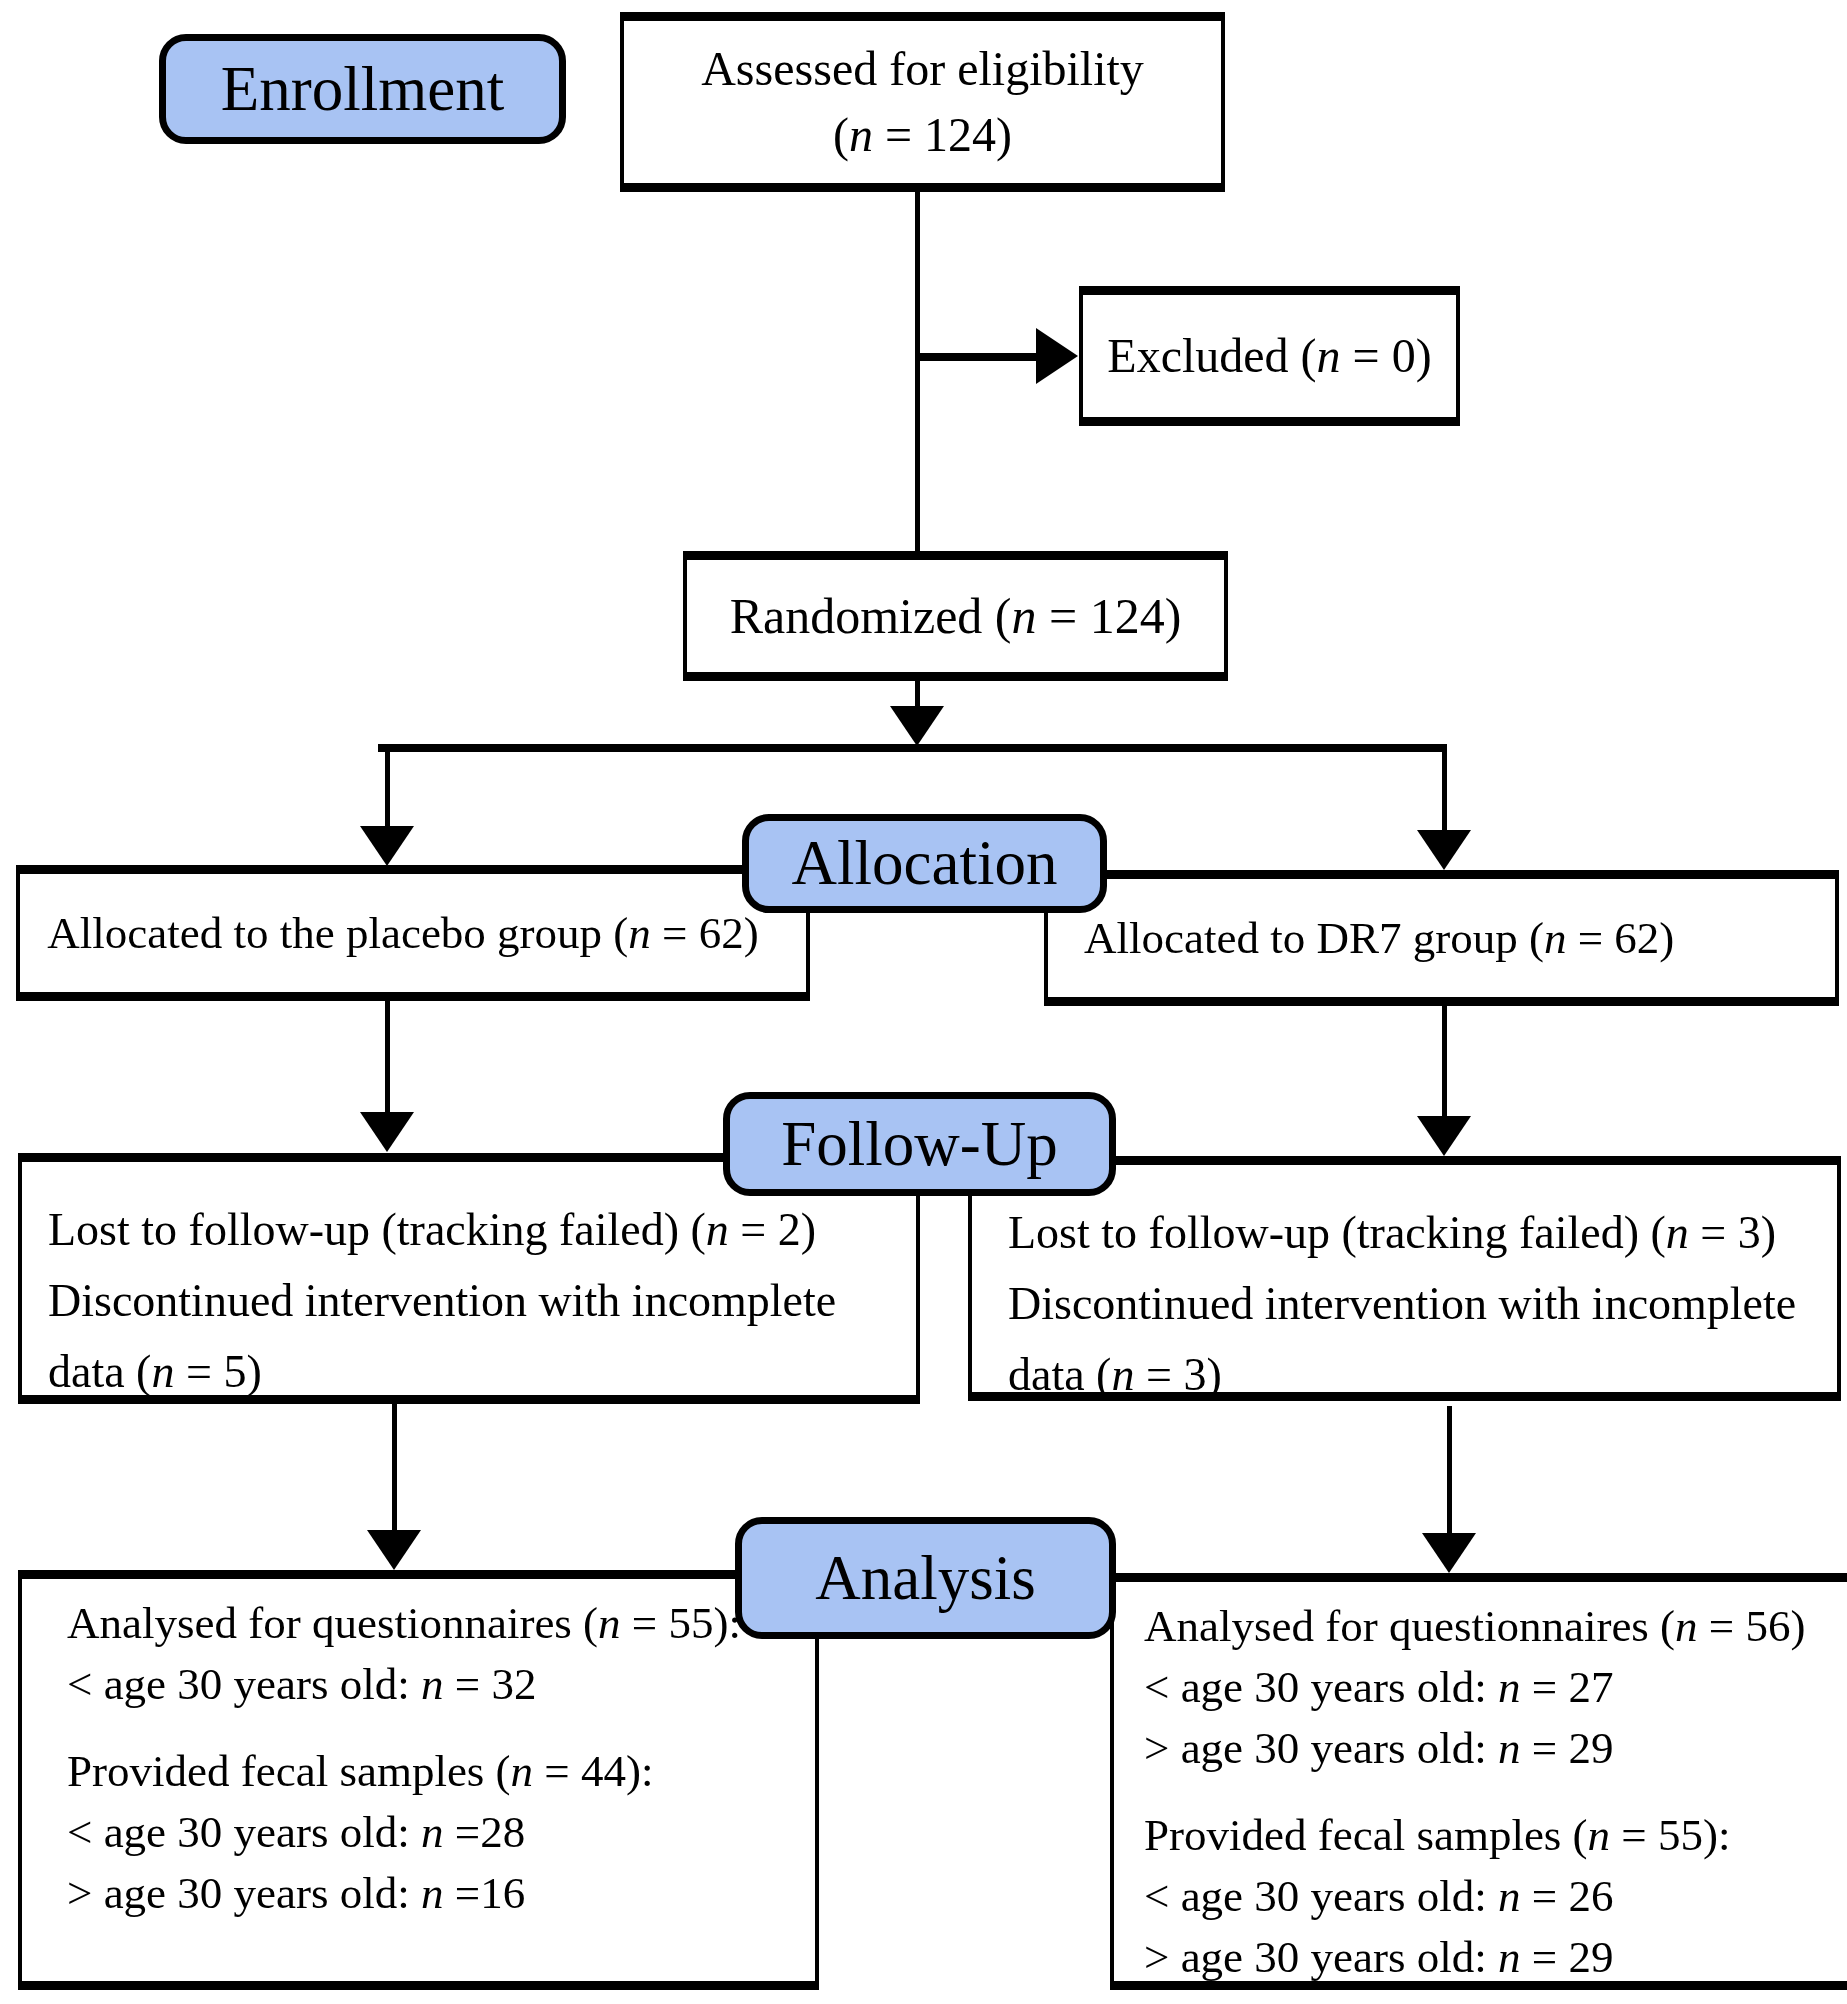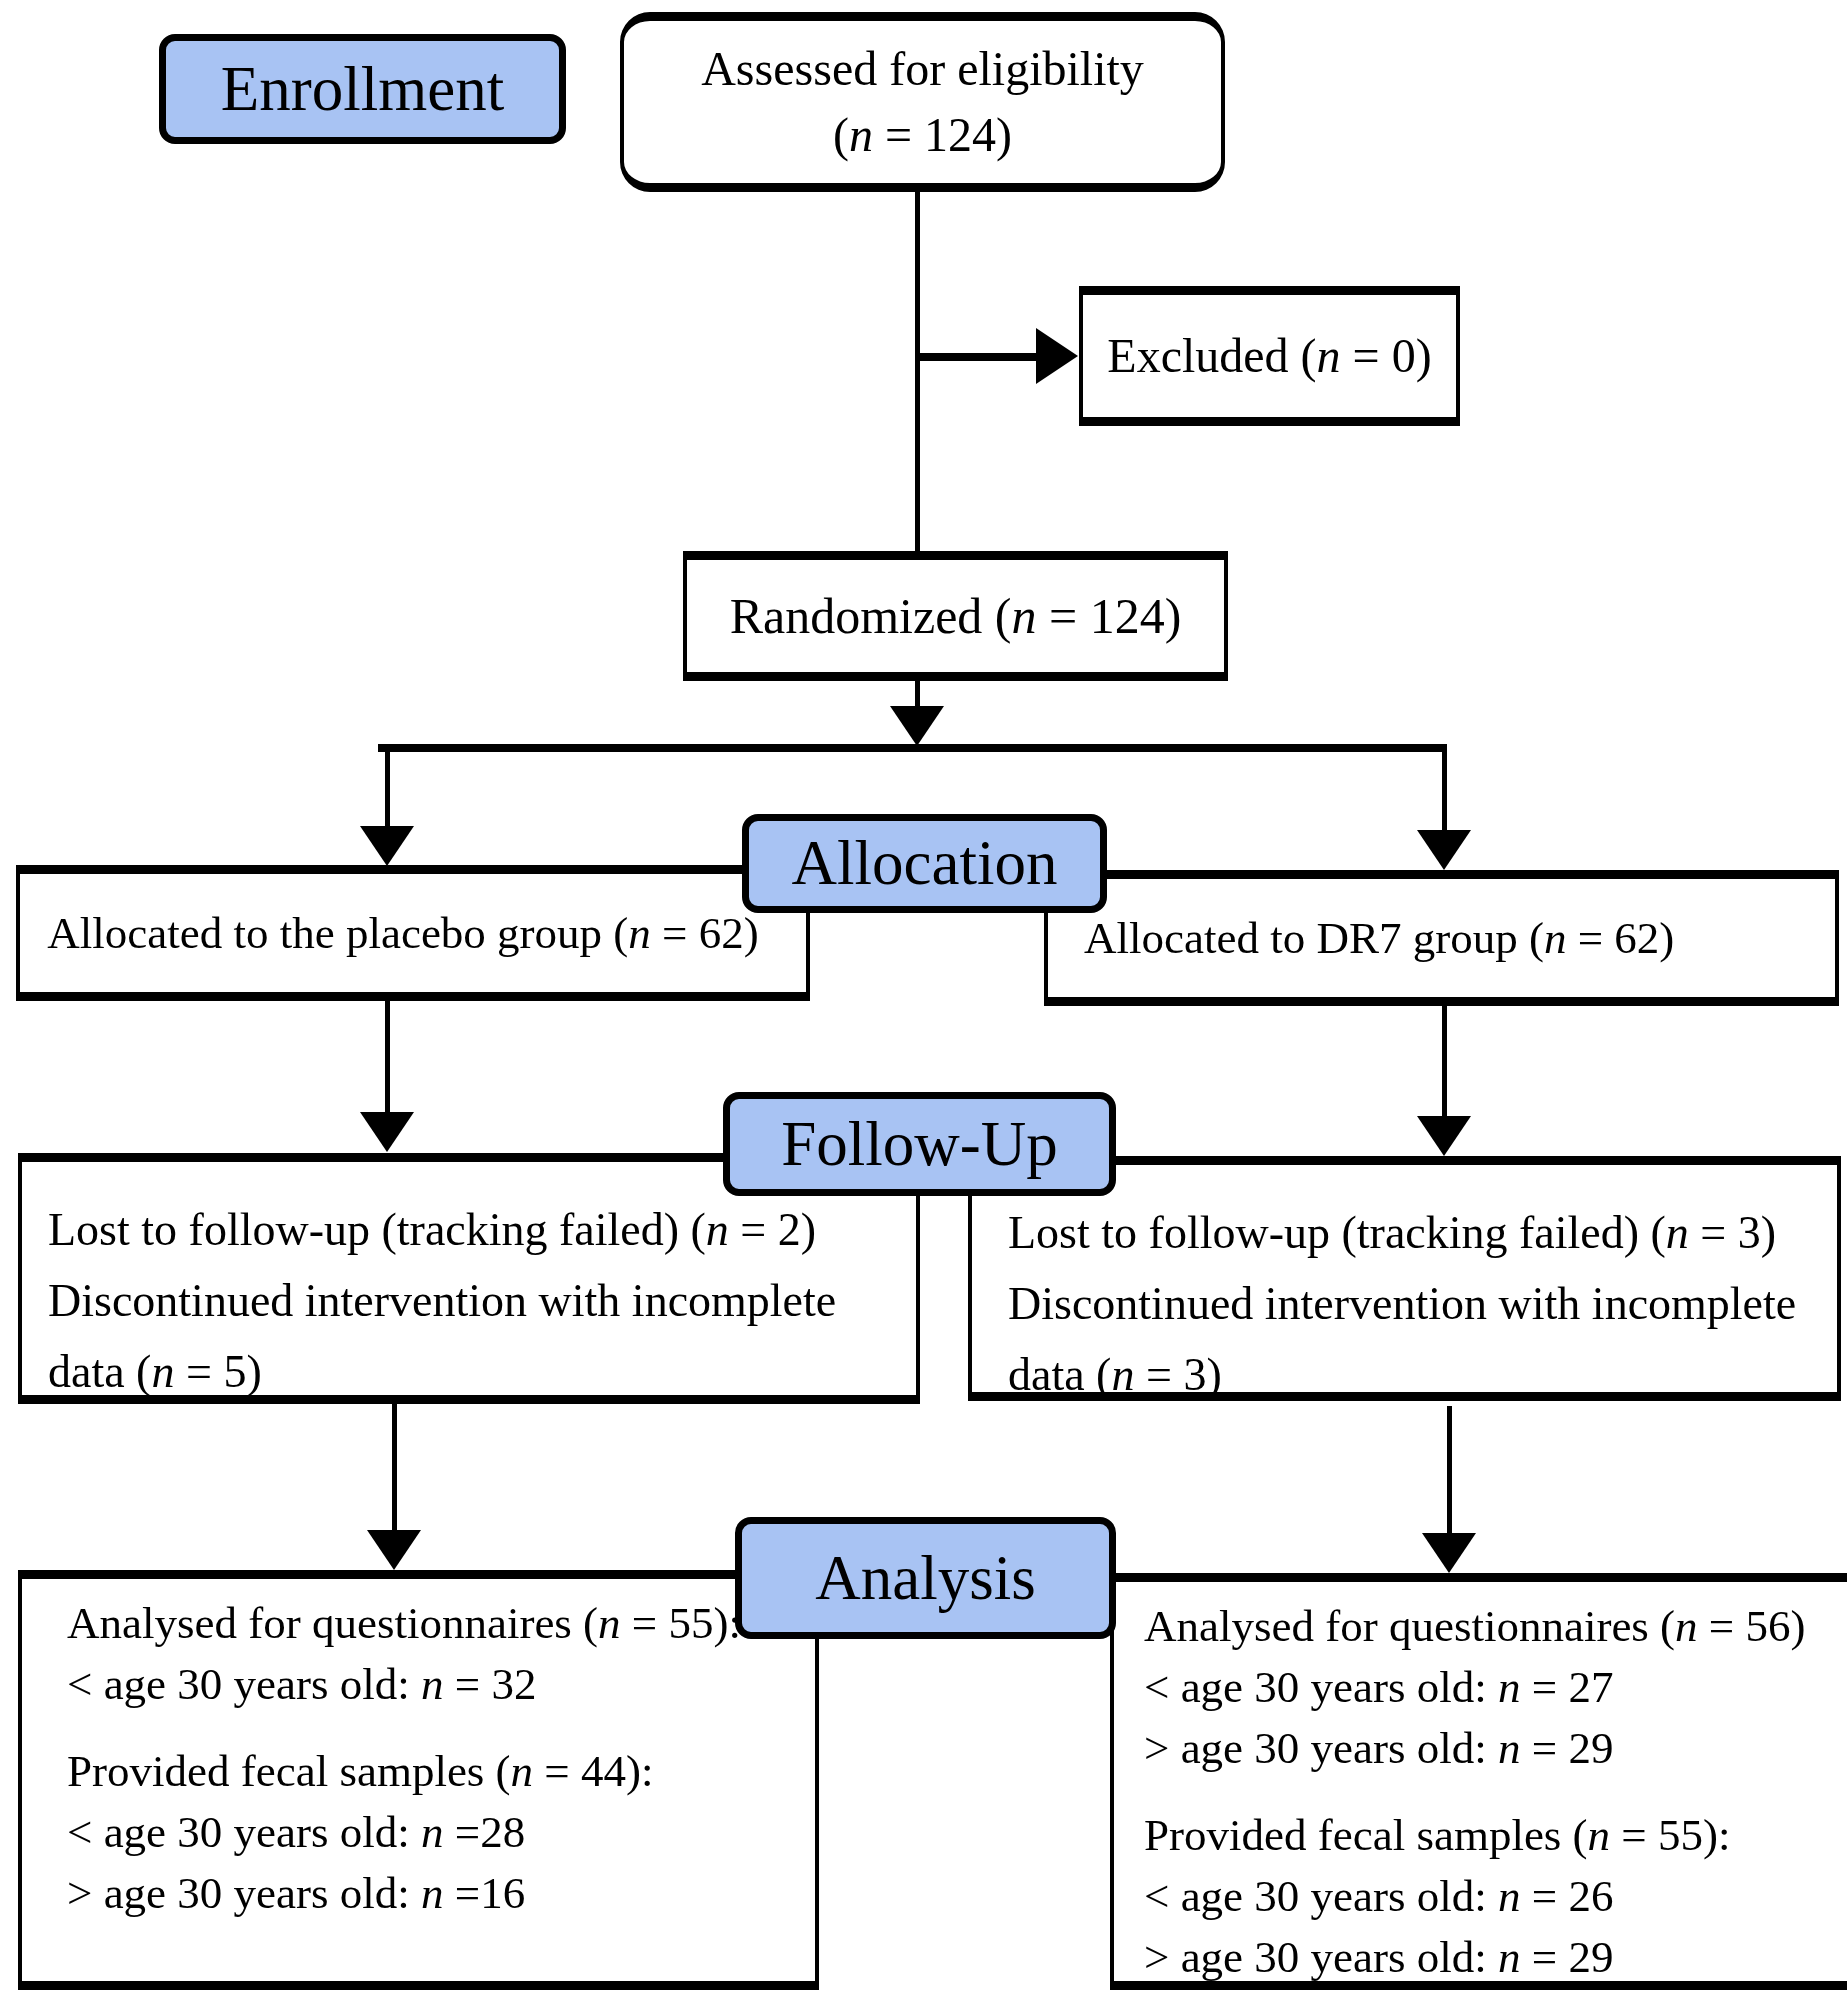--- a/index.html
+++ b/index.html
@@ -15,38 +15,38 @@
     border:4.9px solid #000; border-top-width:9.8px; border-bottom-width:9.8px;
     font-size:48px; z-index:2;
   }
   .box .line { white-space:nowrap; line-height:70px; }
   .box .line:empty { height:26px; }
   .center { display:flex; flex-direction:column; justify-content:center; align-items:center; text-align:center; }
   .vcl { display:flex; flex-direction:column; justify-content:center; }
   
   .stage {
     position:absolute; box-sizing:border-box; z-index:3;
-    border:7px solid #000; border-radius:16px;
+    border:7px solid #000; border-radius:27px;
     display:flex; align-items:center; justify-content:center;
     font-size:63px; white-space:nowrap;
   }
   
   .vline,.hline { position:absolute; background:#000; z-index:1; }
   .arrow-down {
     position:absolute; width:0; height:0; z-index:1;
     border-left:27px solid transparent; border-right:27px solid transparent;
     border-top:40px solid #000;
   }
   .arrow-right {
     position:absolute; width:0; height:0; z-index:1;
     border-top:28px solid transparent; border-bottom:28px solid transparent;
     border-left:42px solid #000;
   }
   
-  .assessed  { line-height:66px;border-radius:30px; }
+  .assessed  { line-height:66px; }
   .assessed .line { line-height:66px; }
   .single .line { line-height:100%; }
   .alloc { font-size:45px; }
   .fup   { font-size:46px; padding-top:32px; }
   .fup .line { line-height:71px; }
   .ana   { font-size:45px; padding-top:14px; }
   .ana .line { line-height:61px; }
 </style>
 </head>
 <body>

